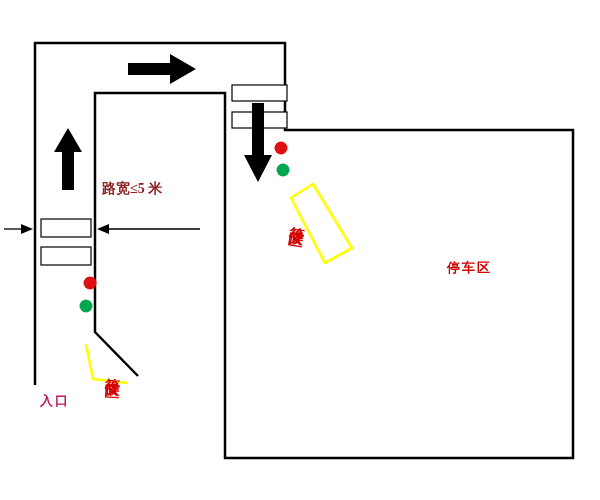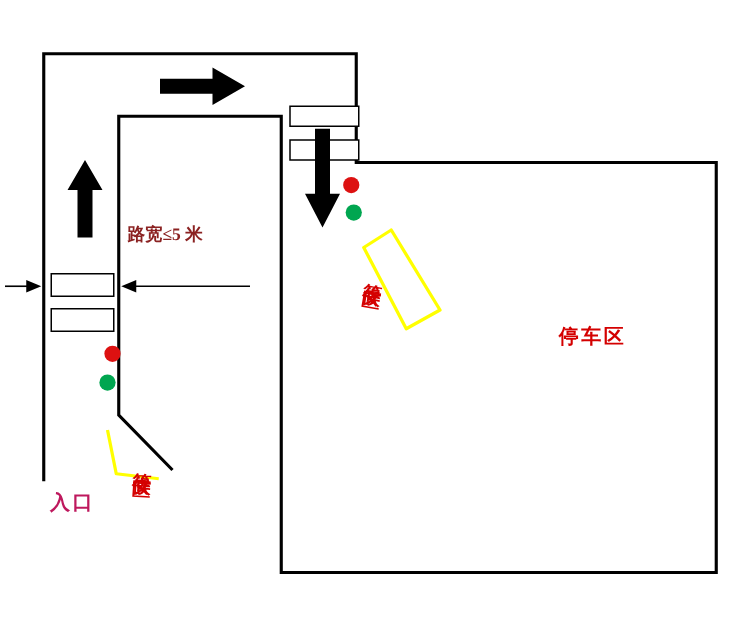--- a/index.html
+++ b/index.html
@@ -22,21 +22,21 @@
     left: 0;
     top: 0;
   }
   .diagram-label {
     position: absolute;
     font-family: "Liberation Serif", serif;
     font-weight: bold;
     white-space: nowrap;
     line-height: 1.1;
   }
-  .label-lg { font-size: 16px; letter-spacing: 2px; }
+  .label-lg { font-size: 13px; letter-spacing: 2px; }
   .label-md { font-size: 15px; }
   .label-sm { font-size: 14px; }
   .vertical {
     writing-mode: vertical-rl;
     text-orientation: upright;
     letter-spacing: 3px;
   }
   .tilt-mid { transform: rotate(10deg); }
   .tilt-entry { transform: rotate(4deg); }
 </style>

